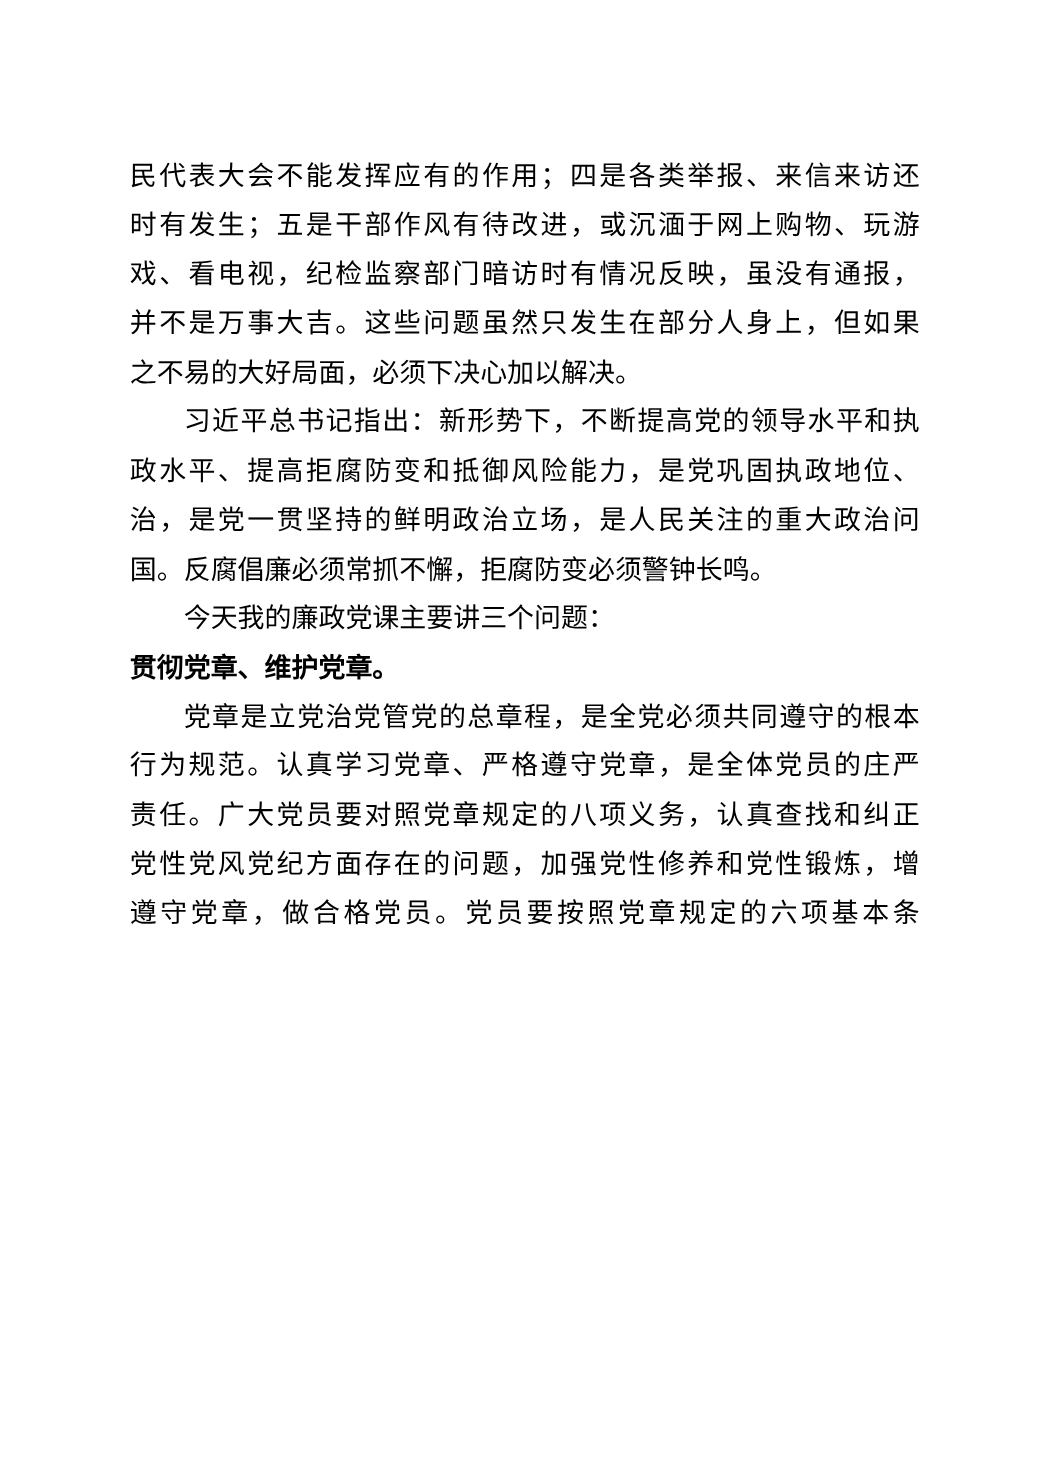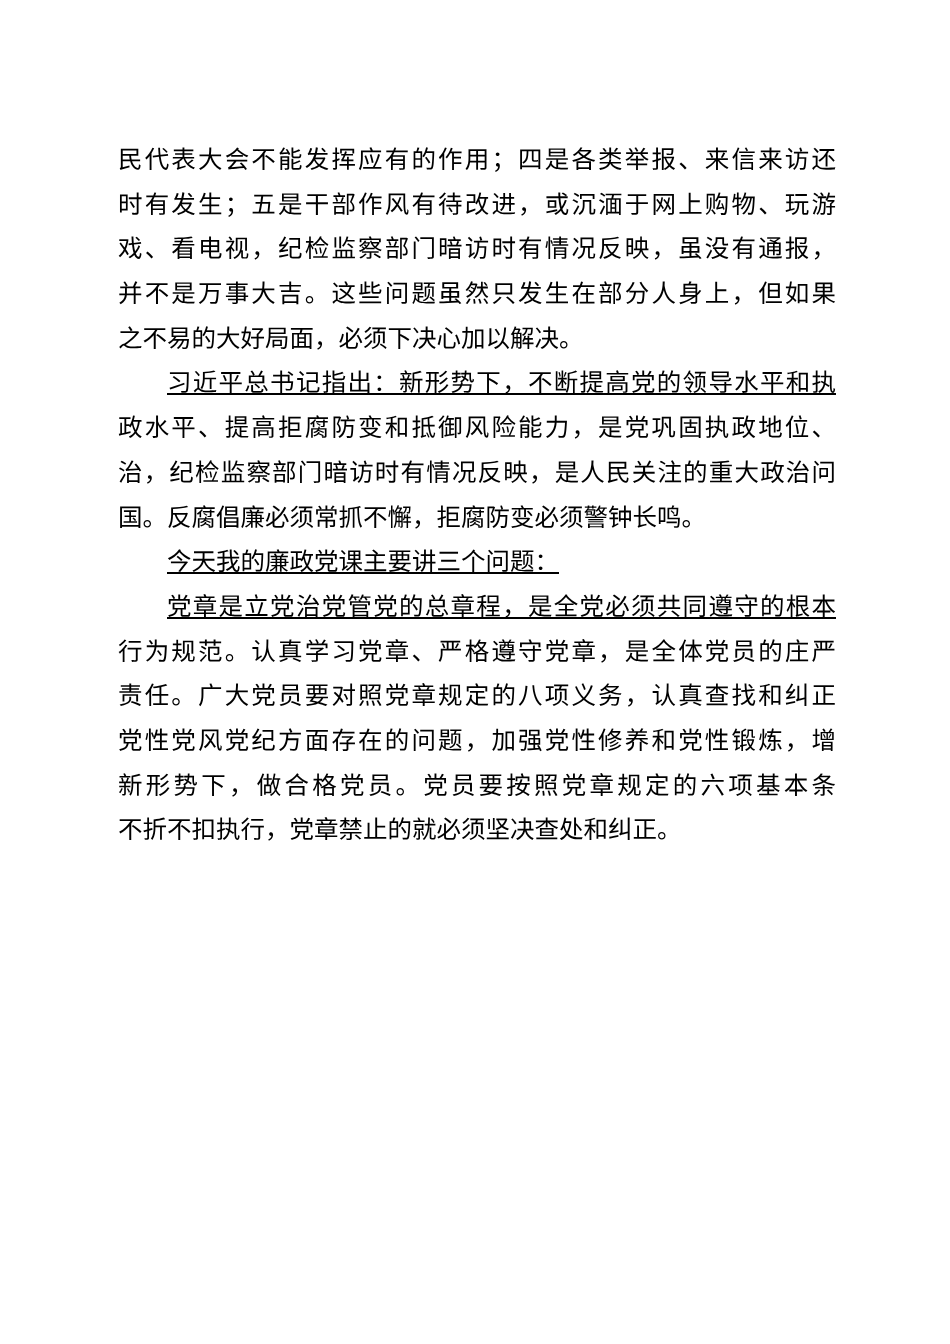--- a/index.html
+++ b/index.html
@@ -27,44 +27,43 @@
     line-height: 44.7px;
     font-size: 24.5px;
     font-weight: 400;
     color: #000000;
     text-align: justify;
     text-align-last: justify;
     overflow: visible;
   }
   .line.indent {
     text-indent: 2em;
-    text-decoration: underline;
   }
   .line.para-end {
     text-align-last: left;
   }
   .line.heading {
     font-weight: 700;
   }
 </style>
 </head>
 <body>
 
 <div class="page">
   <div class="doc-body">
       <div class="line">民代表大会不能发挥应有的作用；四是各类举报、来信来访还</div>
       <div class="line">时有发生；五是干部作风有待改进，或沉湎于网上购物、玩游</div>
       <div class="line">戏、看电视，纪检监察部门暗访时有情况反映，虽没有通报，</div>
       <div class="line">并不是万事大吉。这些问题虽然只发生在部分人身上，但如果</div>
       <div class="line para-end">之不易的大好局面，必须下决心加以解决。</div>
       <div class="line indent">习近平总书记指出：新形势下，不断提高党的领导水平和执</div>
       <div class="line">政水平、提高拒腐防变和抵御风险能力，是党巩固执政地位、</div>
-      <div class="line">治，纪检监察部门暗访时有情况反映，是人民关注的重大政治问</div>
+      <div class="line">治，是党一贯坚持的鲜明政治立场，是人民关注的重大政治问</div>
       <div class="line para-end">国。反腐倡廉必须常抓不懈，拒腐防变必须警钟长鸣。</div>
       <div class="line indent para-end">今天我的廉政党课主要讲三个问题：</div>
+      <div class="line heading para-end">贯彻党章、维护党章。</div>
       <div class="line indent">党章是立党治党管党的总章程，是全党必须共同遵守的根本</div>
       <div class="line">行为规范。认真学习党章、严格遵守党章，是全体党员的庄严</div>
       <div class="line">责任。广大党员要对照党章规定的八项义务，认真查找和纠正</div>
       <div class="line">党性党风党纪方面存在的问题，加强党性修养和党性锻炼，增</div>
-      <div class="line">新形势下，做合格党员。党员要按照党章规定的六项基本条</div>
-      <div class="line para-end">不折不扣执行，党章禁止的就必须坚决查处和纠正。</div>
+      <div class="line">遵守党章，做合格党员。党员要按照党章规定的六项基本条</div>
     </div>
 </div>
 
 </body></html>

